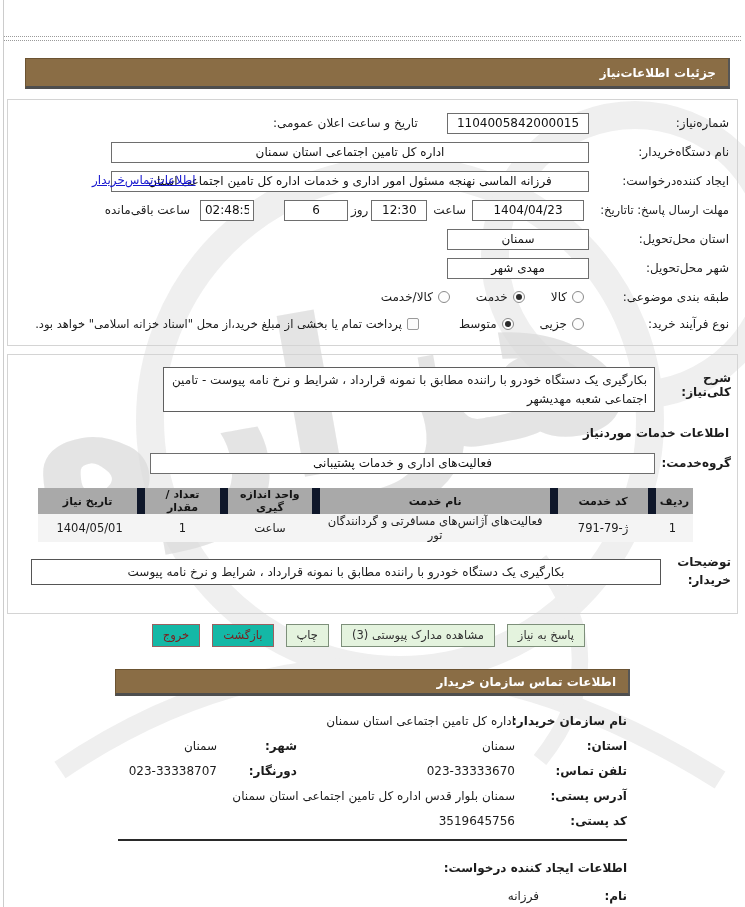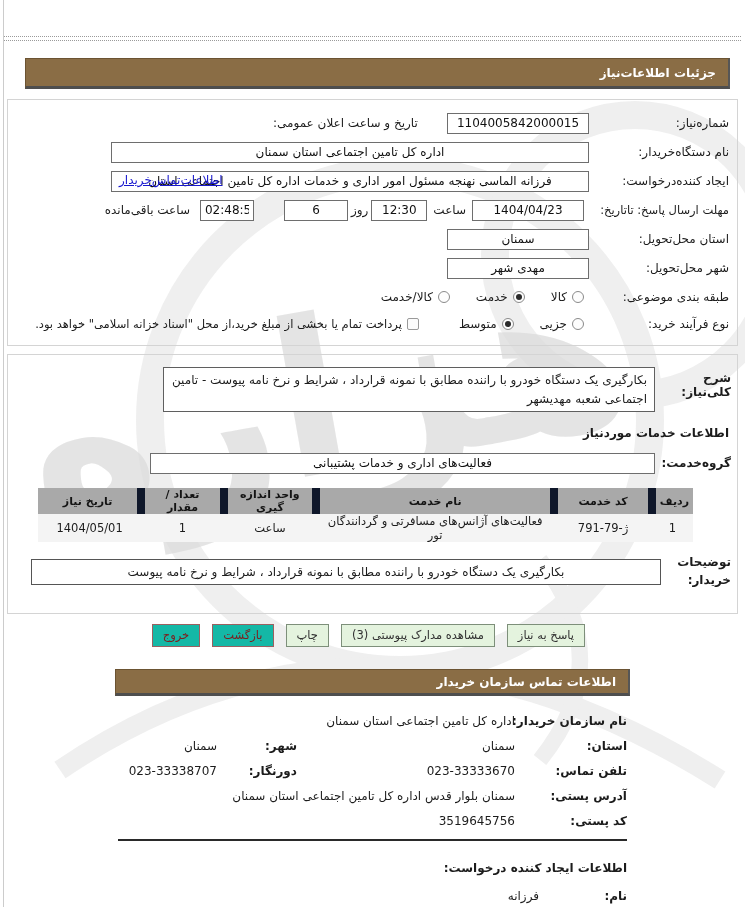--- a/index.html
+++ b/index.html
@@ -33,21 +33,21 @@
 
   .ibox, input.ibox { border:1px solid #6e6e6e; background:#fff; height:21px;
     font-family:"DejaVu Sans", sans-serif; font-size:12px; color:#111;
     text-align:center; padding:0 4px; }
   .w142 { width:142px; } .w152 { width:152px; } .w478 { width:478px; }
   .w140 { width:112px; } .w56 { width:56px; } .w64 { width:64px; } .w66 { width:54px; }
   .ltr { direction:ltr; }
   .txt-right { text-align:right; overflow:hidden; white-space:nowrap; }
 
   .creator-row { position:relative; }
-  .creator-link { position:absolute; left:103px; top:3px; color:#1717cf;
+  .creator-link { position:absolute; left:76px; top:3px; color:#1717cf;
     text-decoration:underline; white-space:nowrap; background:transparent; }
 
   .gap30 { width:30px; flex:0 0 30px; }
 
   .radio { display:inline-block; width:12px; height:12px; border:1px solid #8a8a8a;
     border-radius:50%; background:#fdfdfd; position:relative; vertical-align:middle; }
   .radio.checked::after { content:""; position:absolute; left:2px; top:2px; right:2px; bottom:2px;
     background:#2b2b2b; border-radius:50%; }
   .cbx { display:inline-block; width:12px; height:12px; border:1px solid #9a9a9a;
     border-radius:2px; background:#fbfbfb; vertical-align:middle; }

